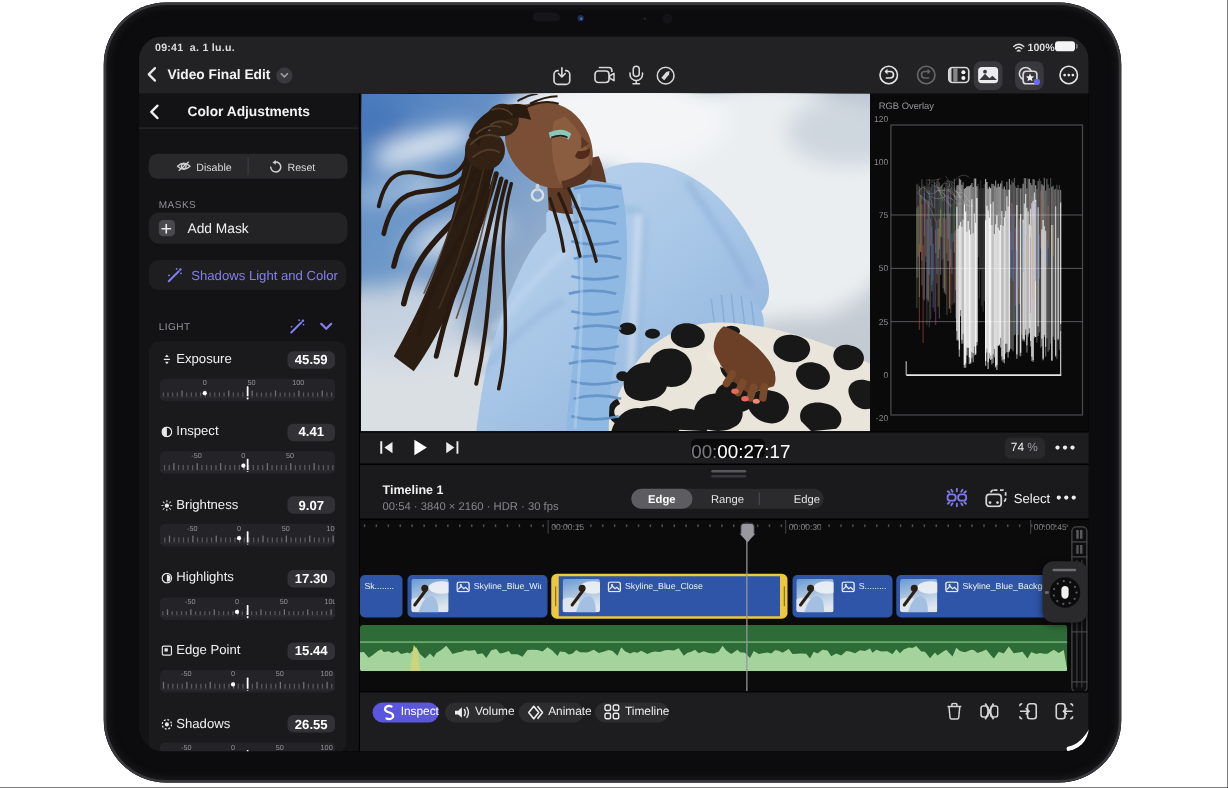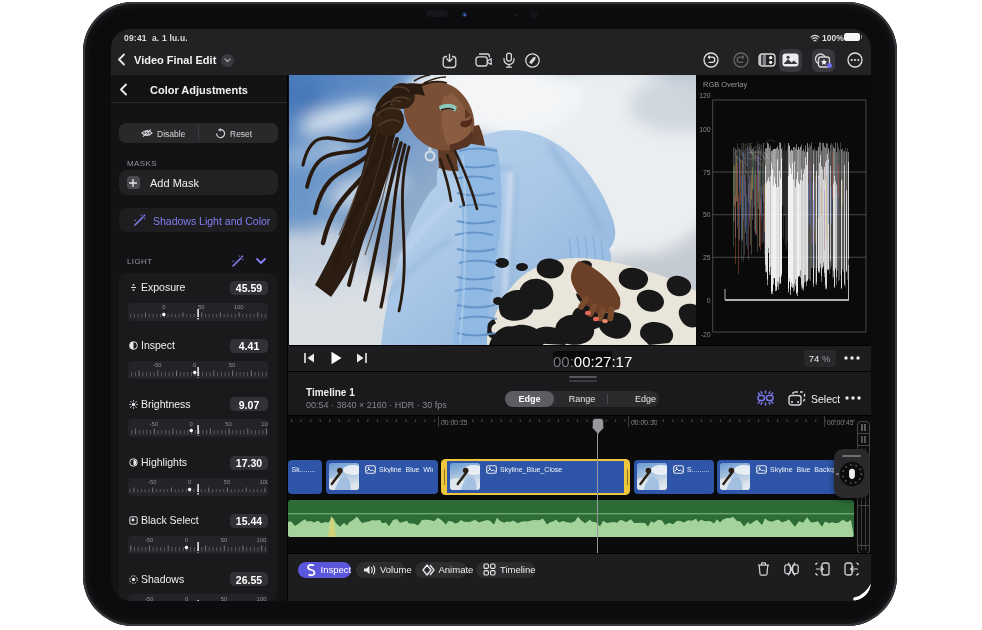--- a/index.html
+++ b/index.html
@@ -411,21 +411,21 @@
           <circle cx="61.60" cy="11.5" r="1.7" fill="#fff"></circle>
         </svg>
       </div>
       <div class="abs" style="left:17px;top:405.0px;width:140px;height:1px;background:#2c2c30"></div>
       <div style="position:absolute;left:18px;top:487.3px;width:9px;height:9px;opacity:1.0">
         <svg width="9" height="9" viewBox="0 0 11 11">
           <rect x="1" y="1" width="9" height="9" rx="1.5" stroke="#e8e8ea" stroke-width="1.2" fill="none"></rect>
           <rect x="3.2" y="3.2" width="3.2" height="3.2" fill="#e8e8ea"></rect>
         </svg>
       </div>
-      <div class="txt" style="left:30px;top:485.3px;font-size:10.5px;color:#f0f0f1">Black Select</div>
+      <div class="txt" style="left:30px;top:485.3px;font-size:10.5px;color:#f0f0f1">Edge Point</div>
       <div class="abs" style="left:119px;top:484.8px;width:38px;height:14px;border-radius:4.5px;background:#323236"></div>
       <div class="txt" style="left:119px;top:486.3px;width:38px;text-align:center;font-size:10.5px;font-weight:bold;color:#fff">15.44</div>
       <div class="abs" style="left:17px;top:506.8px;width:140px;height:18px;border-radius:4px;background:#242428;overflow:hidden">
         <div class="txt" style="left:13px;top:1.5px;width:16px;text-align:center;font-size:5.8px;color:#909095">-50</div>
         <div class="txt" style="left:50.400000000000006px;top:1.5px;width:16px;text-align:center;font-size:5.8px;color:#909095">0</div>
         <div class="txt" style="left:87.9px;top:1.5px;width:16px;text-align:center;font-size:5.8px;color:#909095">50</div>
         <div class="txt" style="left:125.30000000000001px;top:1.5px;width:16px;text-align:center;font-size:5.8px;color:#909095">100</div>
         <svg width="140" height="18" viewBox="0 0 140 18" style="">
           <rect x="2.30" y="9.50" width="1" height="5.5" fill="#73737a"></rect>
           <rect x="6.04" y="11.00" width="1" height="4" fill="#5a5a60"></rect>

